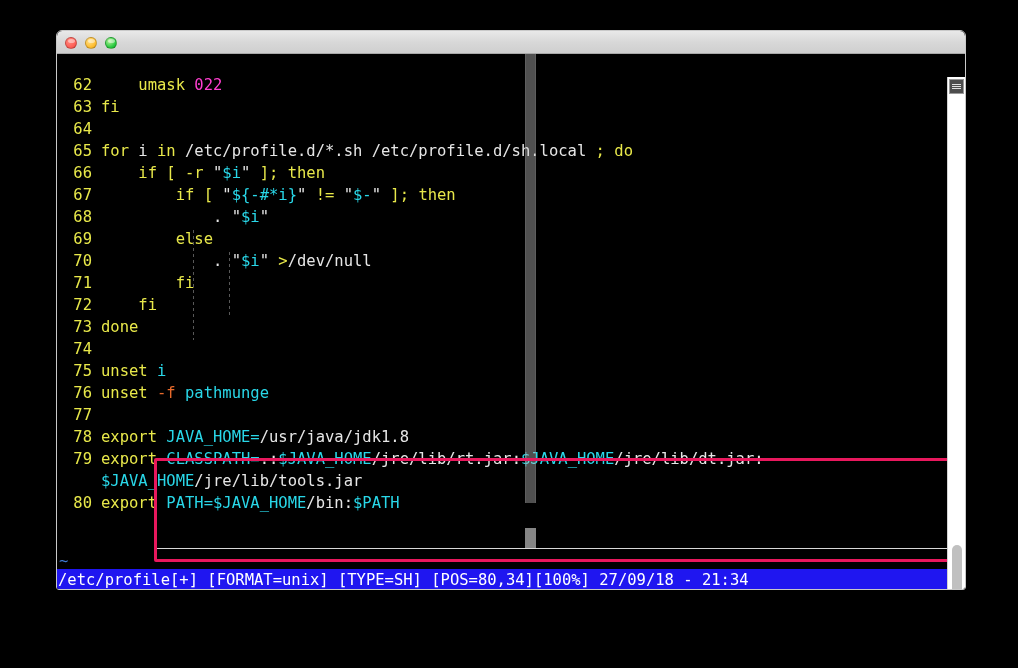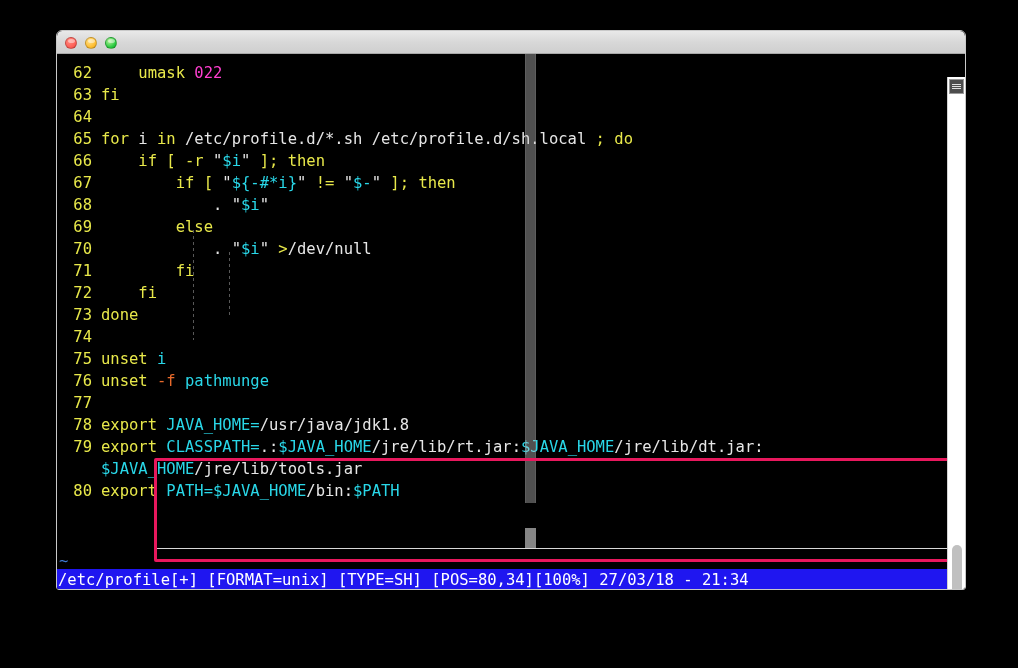--- a/index.html
+++ b/index.html
@@ -78,21 +78,21 @@
 
   #term-text {
     position: absolute;
     left: 0; top: 0;
     width: 890px;
     font-family: "DejaVu Sans Mono", monospace;
     font-size: 15.5px;
     line-height: 22px;
     white-space: pre;
     letter-spacing: 0px;
-    padding-top: 8px;
+    padding-top: 20px;
   }
 
   .row { height: 22px; display: block; }
 
   .ln {
     display: inline-block;
     width: 44px;
     text-align: right;
     color: #e8e84a;
     padding-right: 9px;
@@ -222,21 +222,21 @@
 
       <div id="tilde-line">~</div>
 
       <div id="center-bar"></div>
 
       <div id="cursor-block"></div>
       <div id="cursor-line"></div>
 
       <div id="annot-box"></div>
 
-      <div id="status-line">/etc/profile[+] [FORMAT=unix] [TYPE=SH] [POS=80,34][100%] 27/03/18 - 21:34</div>
+      <div id="status-line">/etc/profile[+] [FORMAT=unix] [TYPE=SH] [POS=80,34][100%] 27/09/18 - 21:34</div>
 
       <div id="scroll-track">
         <div id="scroll-thumb"></div>
       </div>
       <div id="term-badge">
         <i></i>
           <i></i>
           <i></i>
       </div>
 

